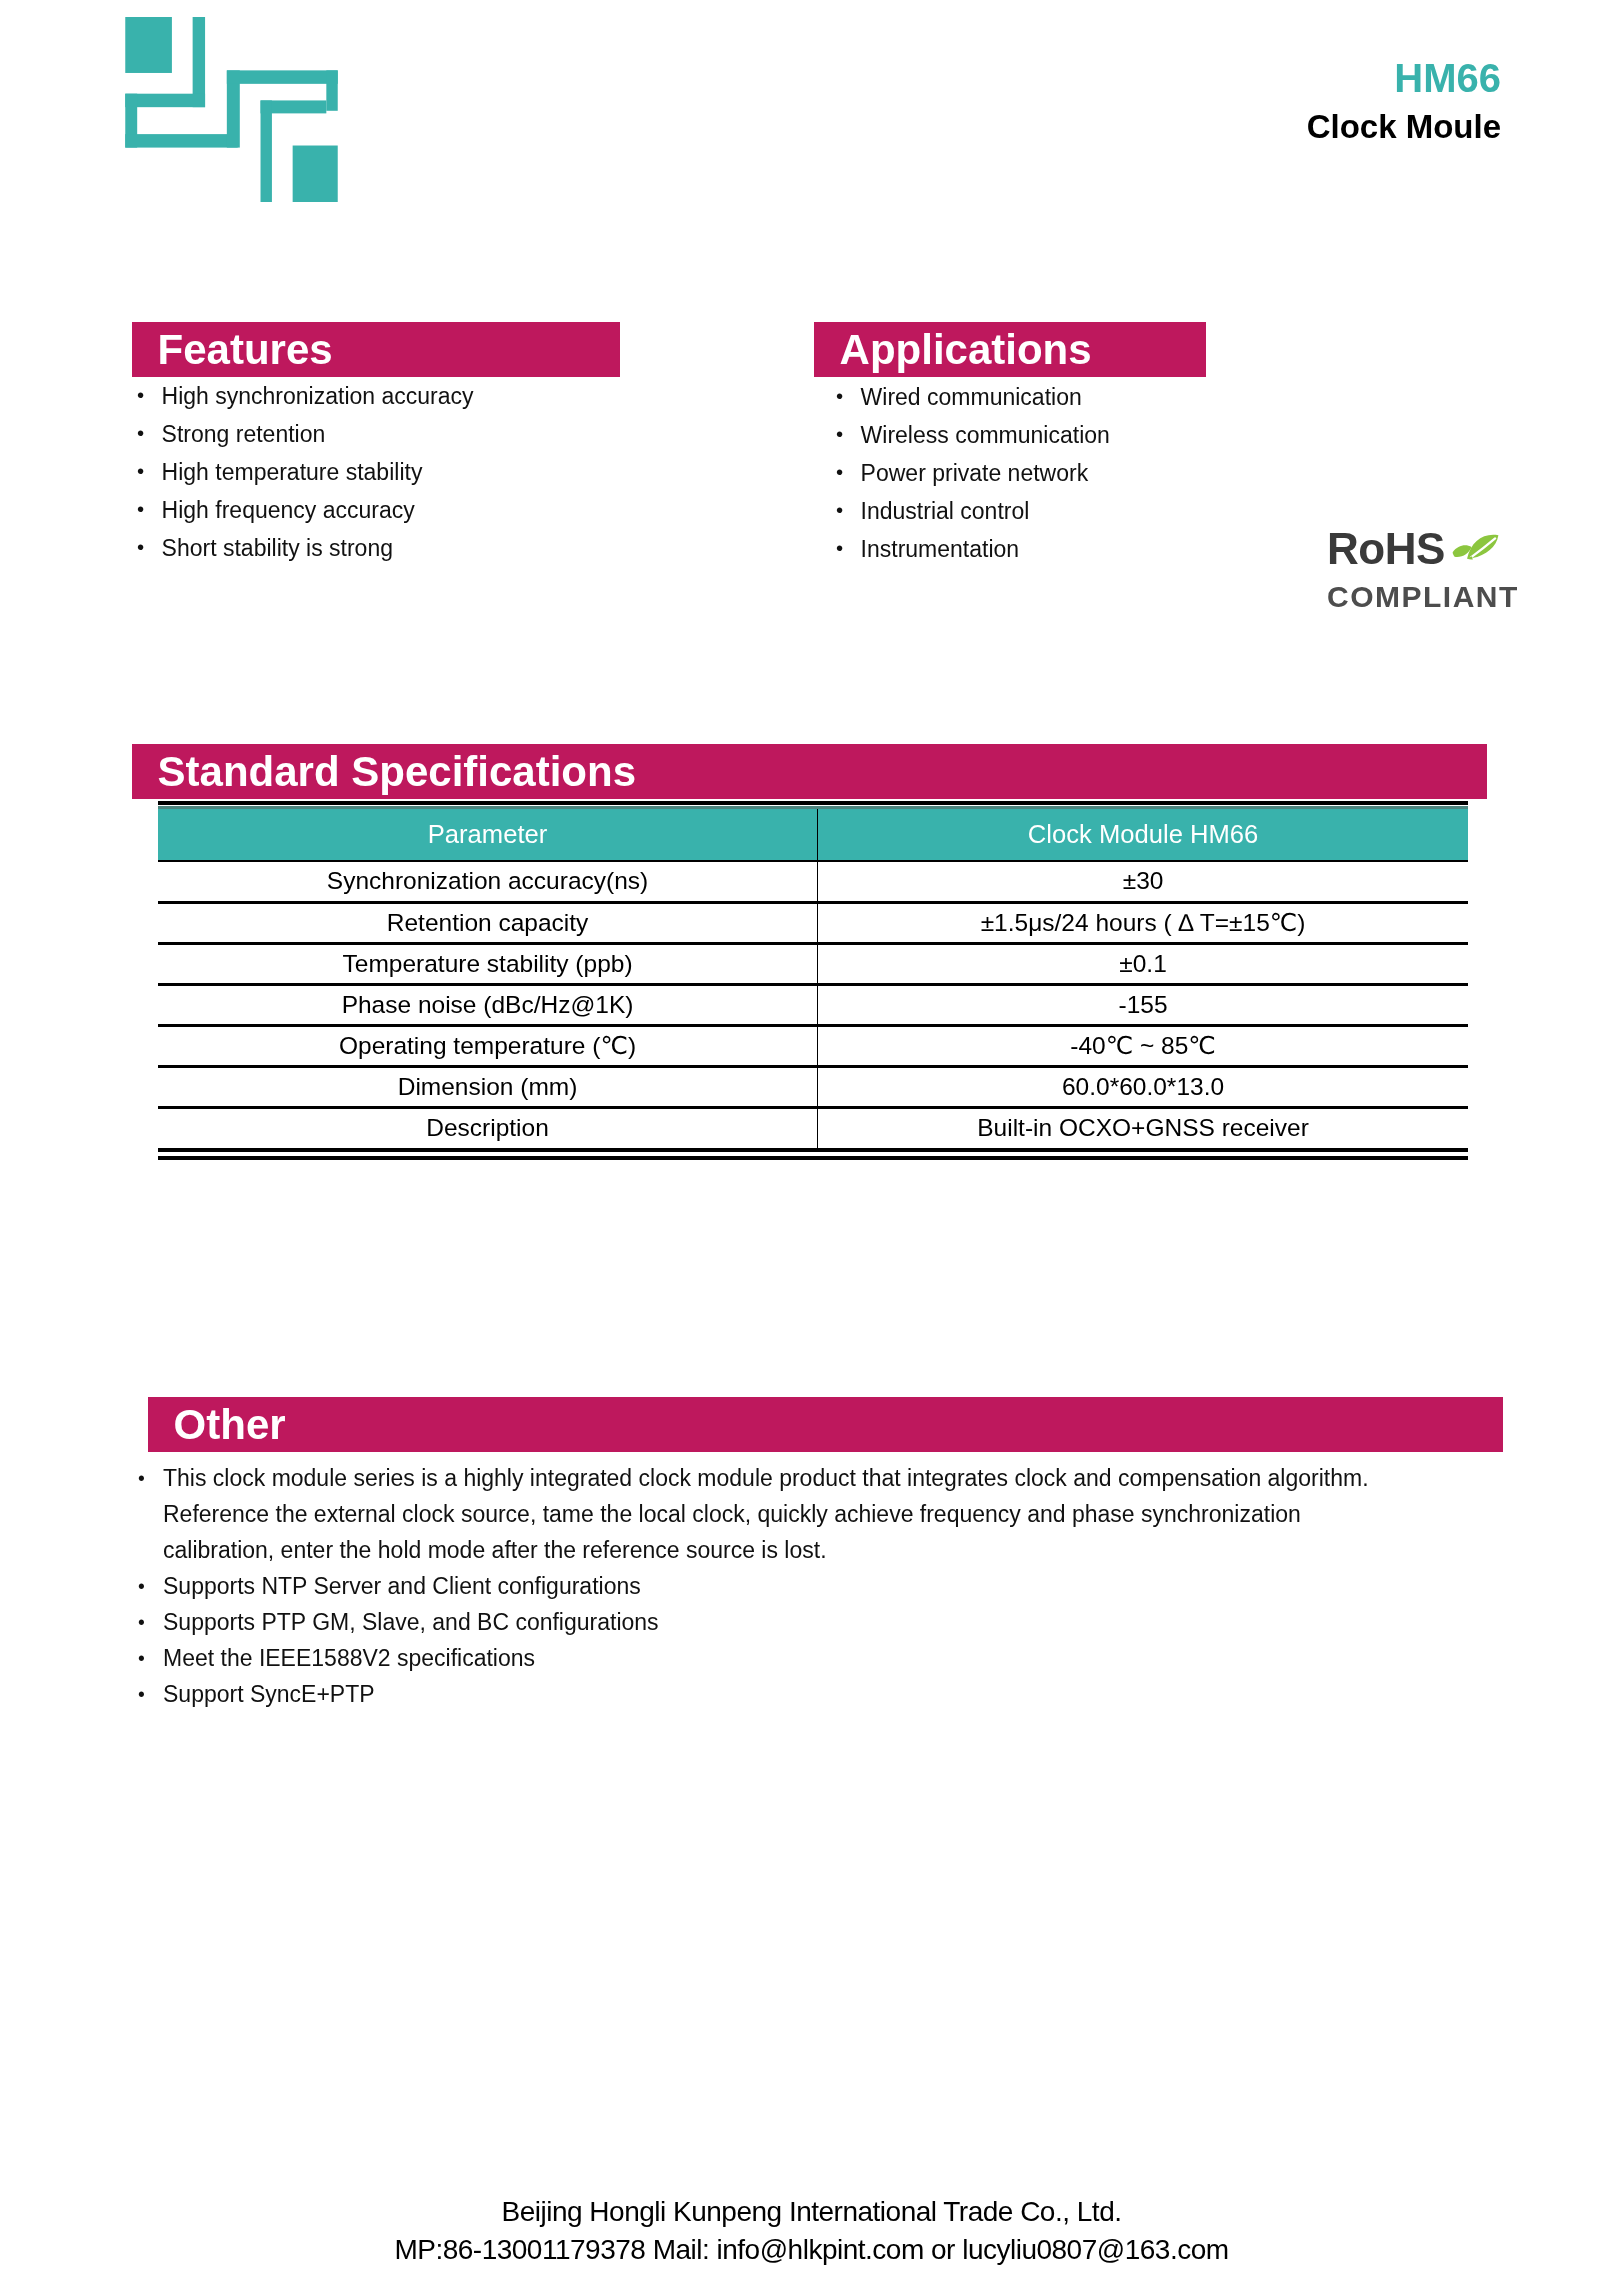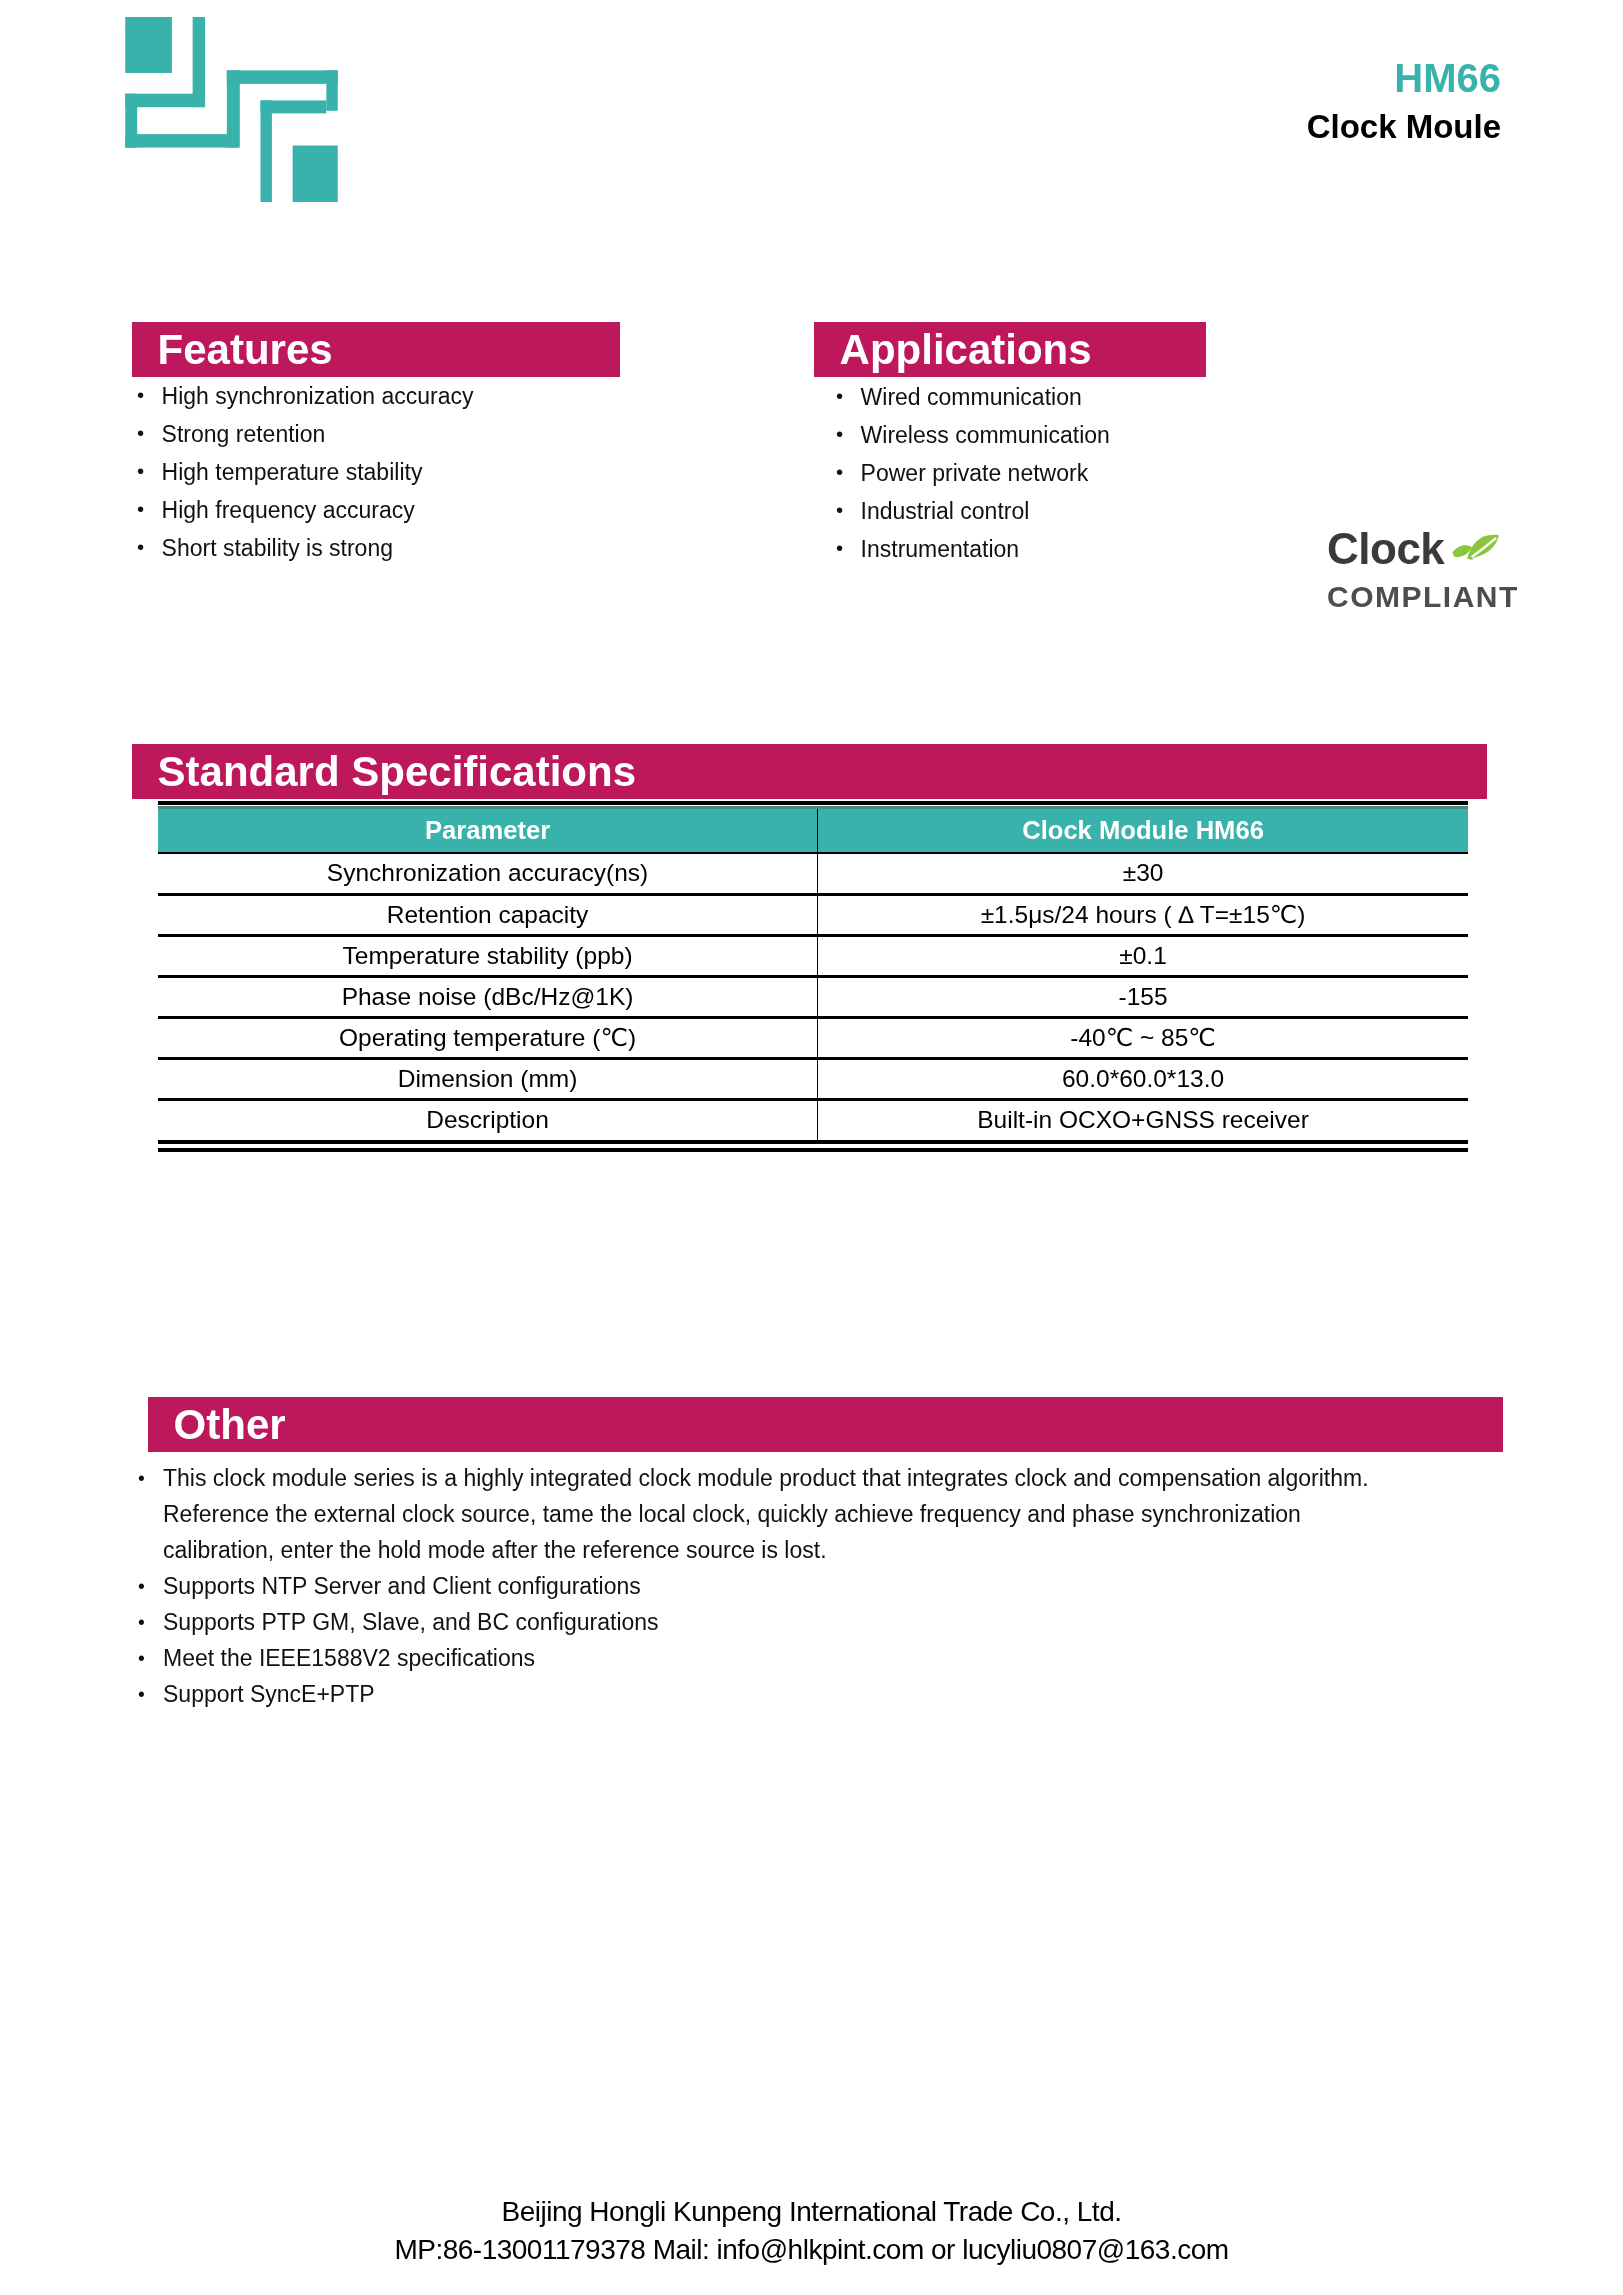--- a/index.html
+++ b/index.html
@@ -38,21 +38,21 @@
   .rohs-leaf { width:82px; height:44px; margin-left:7.2px; margin-top:-3.1px; }
   .rohs-sub { font-size:30px; font-weight:700; color:#4d4d4d; letter-spacing:1.5px; margin-top:9px; white-space:nowrap; }
 
   
   .tablewrap { position:absolute; left:158px; top:801px; width:1310px; }
   .topline { height:3.6px; background:#000000; }
   .gapline { height:1.5px; background:#ffffff; }
   .thinline { height:3.1px; background:#4E8680; }
   table { width:100%; border-collapse:collapse; table-layout:fixed; }
   col.c1 { width:50.35%; }
-  th { height:44px; background:#39B2AC; color:#ffffff; font-size:25.6px; font-weight:700;
+  th { height:52px; background:#39B2AC; color:#ffffff; font-size:25.6px; font-weight:400;
        text-align:center; vertical-align:middle; border-bottom:2.6px solid #000; }
   td { height:41px; font-size:24.5px; color:#000000; text-align:center; vertical-align:middle;
        border-bottom:3.1px solid #000; background:#ffffff; }
   th.colB, td.colB { border-left:1.5px solid #000; }
   tbody tr:last-child td { border-bottom:none; }
   .dline1 { height:4.1px; background:#000000; }
   .dgap { height:3.6px; background:#ffffff; }
   .dline2 { height:4.1px; background:#000000; }
 
   
@@ -126,21 +126,21 @@
     <li>
         <span>Industrial control</span>
       </li>
     <li>
         <span>Instrumentation</span>
       </li>
   </ul>
 
   <div class="rohs">
     <div class="rohs-top">
-      <span class="rohs-word">Clock</span>
+      <span class="rohs-word">RoHS</span>
       <svg class="rohs-leaf" viewBox="0 0 150 86" aria-hidden="true">
         <path d="M46,82 C58,28 96,2 142,10 C136,46 104,72 62,80 C56,81 50,82 46,82 Z" fill="#8CC63F"></path>
         <path d="M58,78 C80,62 106,42 132,20" fill="none" stroke="#ffffff" stroke-width="7" stroke-linecap="round"></path>
         <path d="M2,62 C18,40 42,36 60,46 C52,66 30,80 8,76 C5,71 2,67 2,62 Z" fill="#8CC63F"></path>
         <path d="M46,82 C52,84 58,85 64,84 L60,74 Z" fill="#8CC63F"></path>
       </svg>
     </div>
     <div class="rohs-sub">COMPLIANT</div>
   </div>
 

